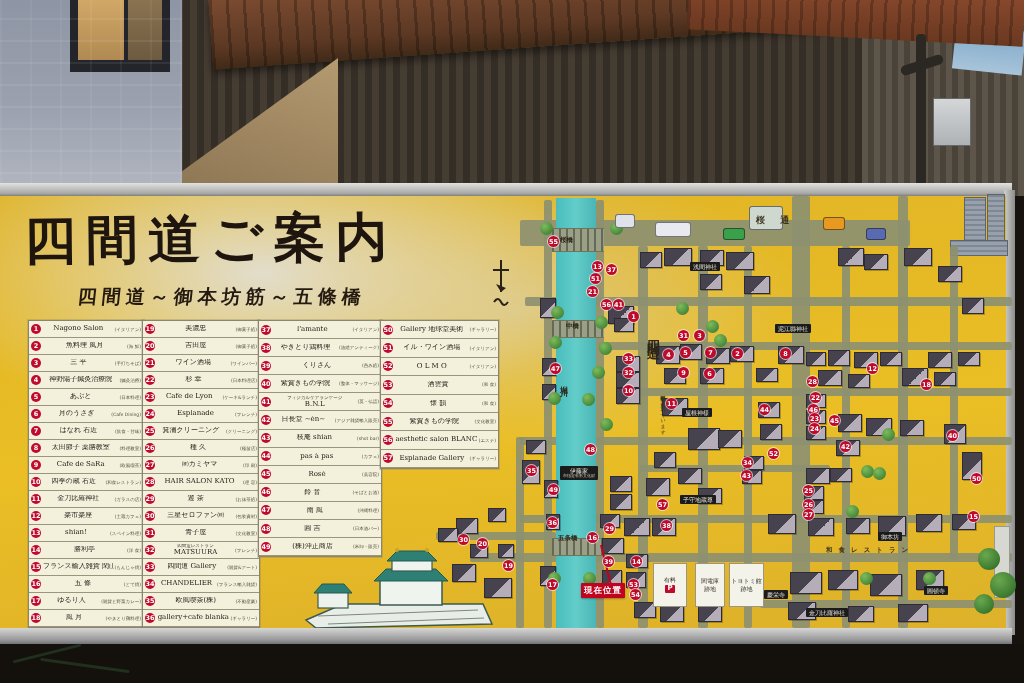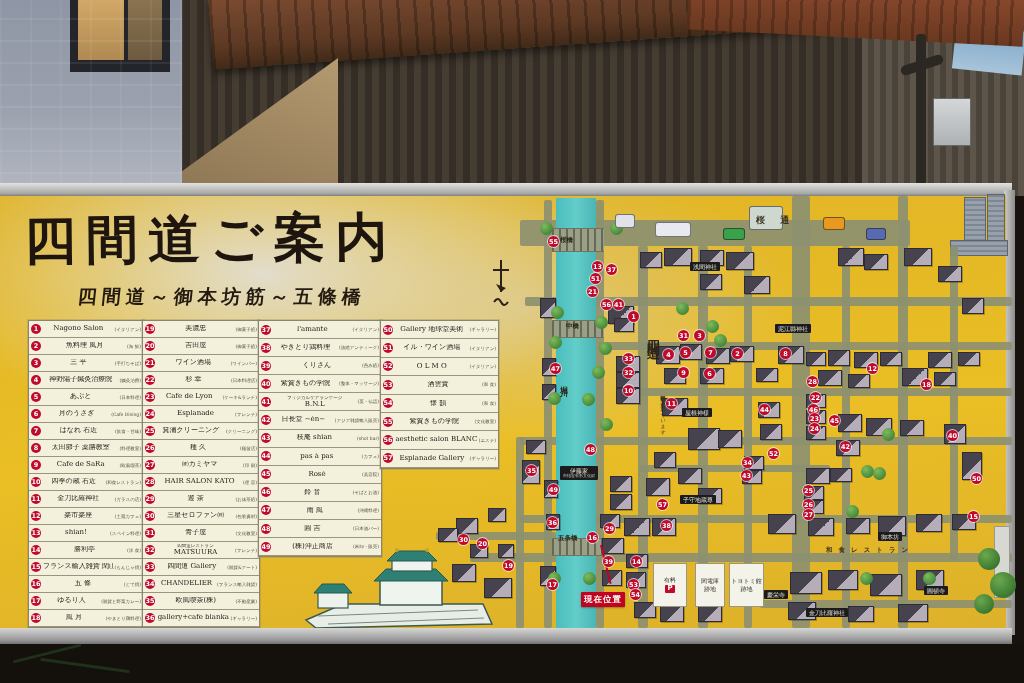--- a/index.html
+++ b/index.html
@@ -93,21 +93,21 @@
   .plabel.brush{font-size:13px;letter-spacing:3px;}
   .plabel.tiny{font-size:5px;font-weight:normal;letter-spacing:0;color:#3a3226;}
   .plabel.street{letter-spacing:6px;font-size:9px;color:#3c3422;}
   .plabel.small{font-size:6.5px;}
   .wbox{position:absolute;background:#f4f3ea;border:1px solid #9a9584;z-index:4;
         display:flex;flex-direction:column;align-items:center;justify-content:center;gap:1px;
         font-size:6px;color:#3a342a;text-align:center;line-height:1.1;}
   .wbox .pmark{background:#c00a2c;color:#fff;font-weight:bold;font-size:7px;padding:0 2px;border-radius:1px;}
   .curloc{position:absolute;background:#c00420;color:#fff;font-size:8.5px;font-weight:bold;
         display:flex;align-items:center;justify-content:center;letter-spacing:1px;z-index:7;
-        font-family:"DejaVu Serif",serif;border-radius:1px;box-shadow:0 1px 2px rgba(0,0,0,.3);margin-top:9px;}
+        font-family:"DejaVu Serif",serif;border-radius:1px;box-shadow:0 1px 2px rgba(0,0,0,.3);}
   .curline{position:absolute;width:2px;background:#c00420;z-index:6;transform-origin:top center;}
   .vehicle{position:absolute;border:1px solid rgba(20,20,30,.55);border-radius:3px;z-index:5;}
   .towers{z-index:4;}
   .tower{position:absolute;background:repeating-linear-gradient(0deg,#98a0ac 0 3px,#7e8894 3px 5px);
         border:1px solid #5c6470;}
   .foliage{position:absolute;border-radius:50%;
         background:radial-gradient(circle at 35% 32%,#6aa84e,#3f7d33 65%,#2c5c24);z-index:4;}
   .gate{position:absolute;background:#d8d8d2;border:1px solid #9a9a92;z-index:3;}
 </style>
 </head>

